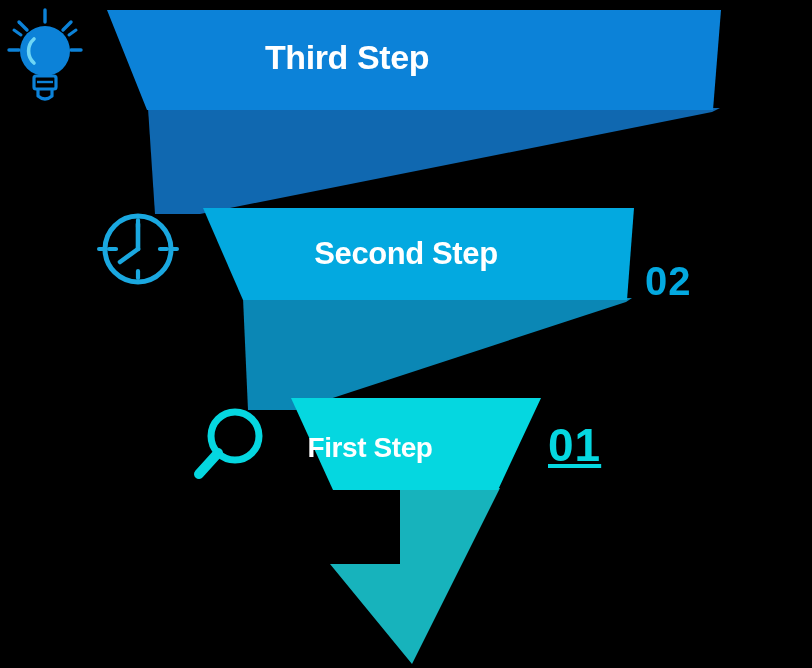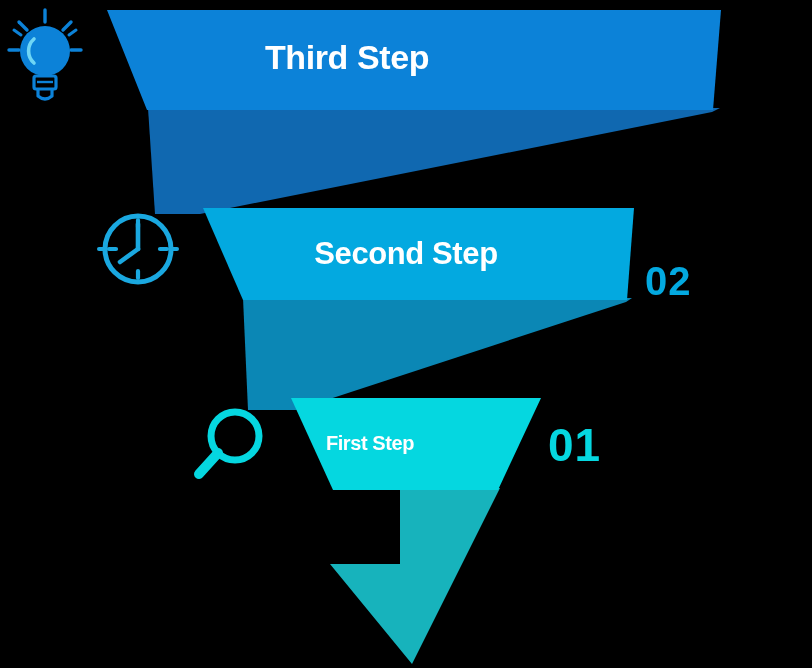--- a/index.html
+++ b/index.html
@@ -46,21 +46,21 @@
   #label-step-2 {
     left: 0;
     top: 236px;
     width: 812px;
     font-size: 31px;
   }
   #label-step-1 {
     left: 0;
     top: 432px;
     width: 740px;
-    font-size: 20px;
+    font-size: 28px;
   }
   .step-number {
     position: absolute;
     font-weight: bold;
     white-space: nowrap;
     letter-spacing: 1px;
   }
   #number-03 {
     left: 733px;
     top: 26px;
@@ -72,20 +72,21 @@
     top: 222px;
     font-size: 40px;
     color: #03a9e0;
     margin-top: 37px;
   }
   #number-01 {
     left: 548px;
     top: 418px;
     font-size: 46px;
     color: #05d7e0;
+    text-decoration: underline;
   }
   .side-icon {
     position: absolute;
   }
   #icon-lightbulb {
     left: 4px;
     top: 6px;
     width: 82px;
     height: 98px;
   }

